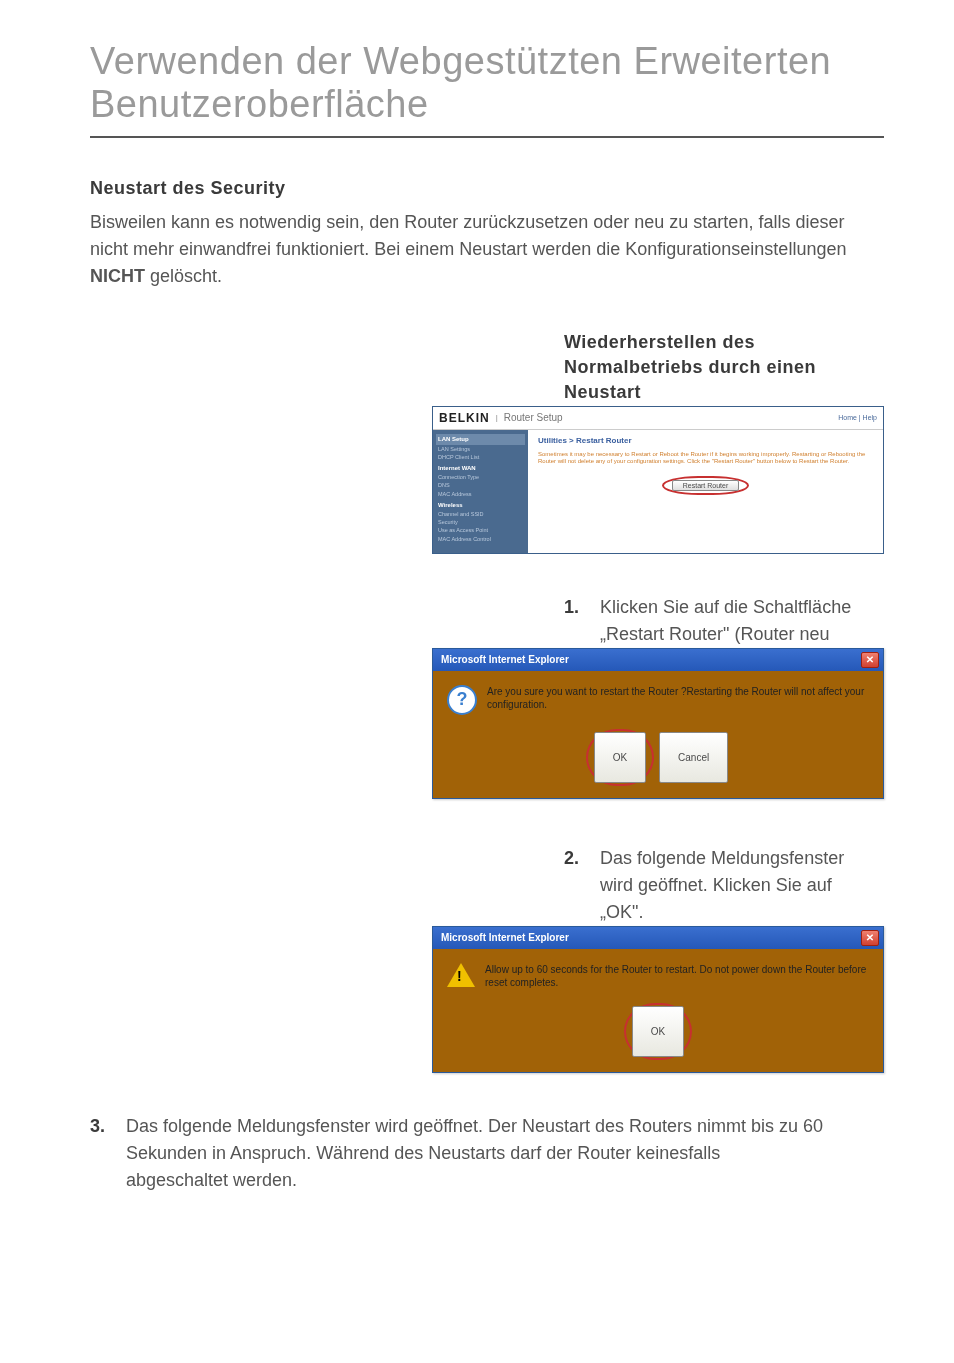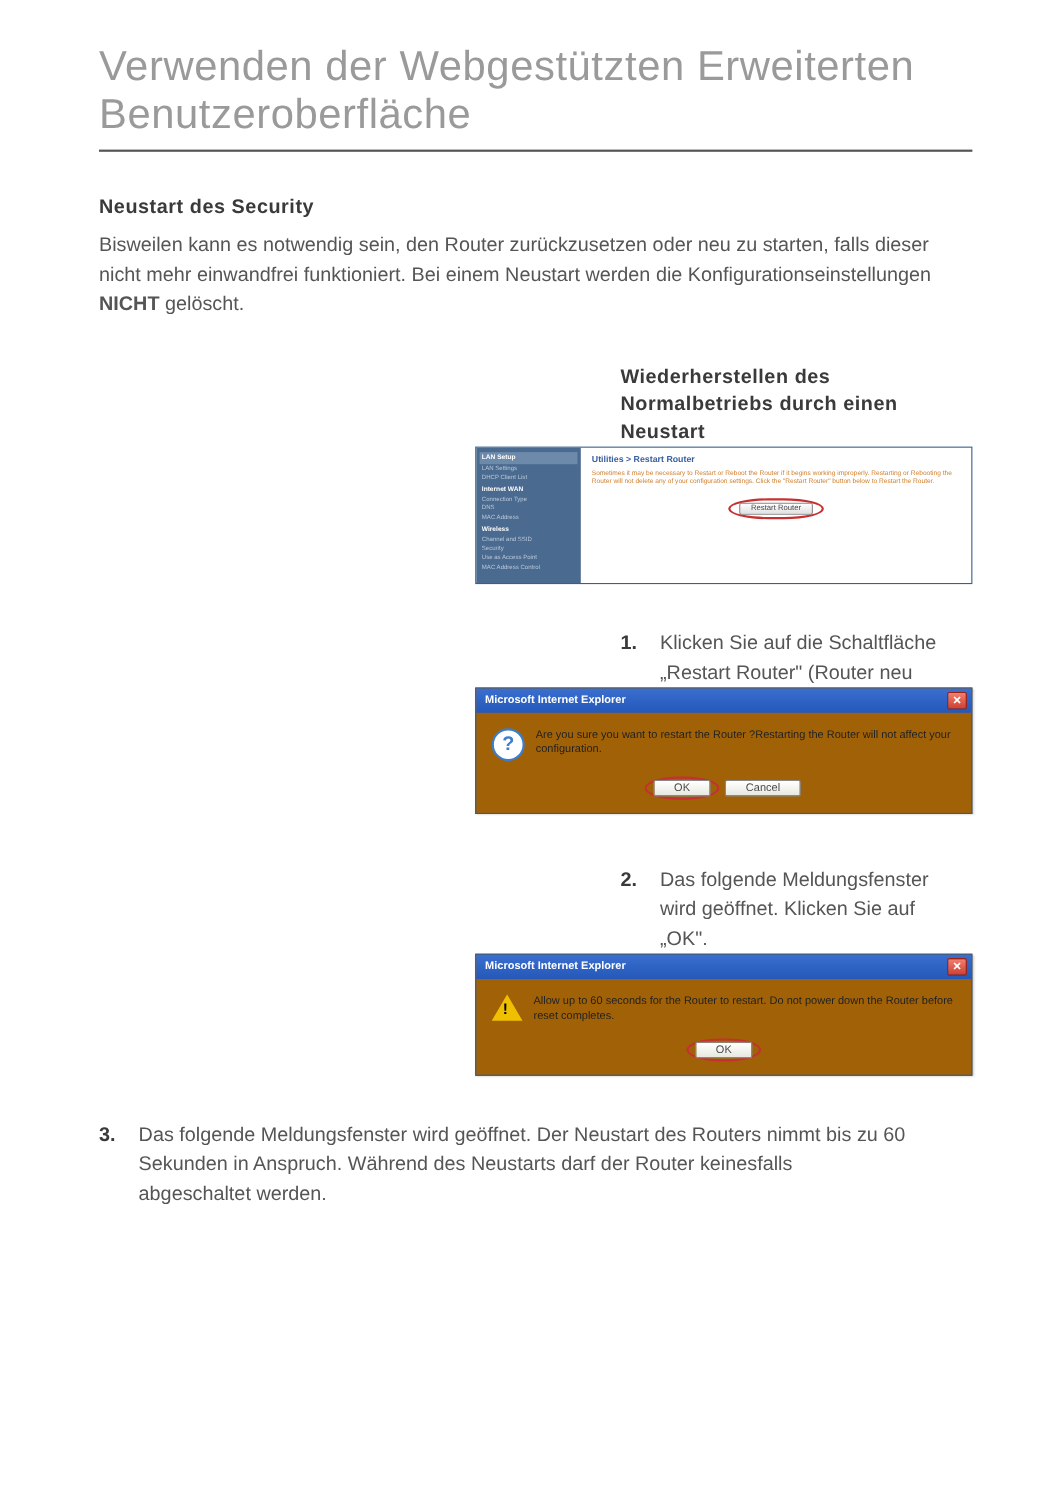--- a/index.html
+++ b/index.html
@@ -247,21 +247,21 @@
     flex: 1;
   }
   .ie-btns {
     text-align: center;
     padding-bottom: 12px;
   }
   .ie-btn {
     display: inline-block;
     border: 1px solid #888;
     background: linear-gradient(#fff,#e8e8e0);
-    padding: 1px 18px;
+    padding: 19px 18px;
     font-size: 10px;
     border-radius: 2px;
     margin: 0 2px;
   }
   .red-ring-sm {
     display: inline-block;
     border: 2px solid #c73030;
     border-radius: 50%/55%;
     padding: 1px 4px;
   }
@@ -290,20 +290,26 @@
   <p class="body">
     <span>Bisweilen kann es notwendig sein, den Router zurückzusetzen oder neu zu starten, falls dieser nicht mehr einwandfrei funktioniert. Bei einem Neustart werden die Konfigurationseinstellungen </span><span class="nicht">NICHT</span><span> gelöscht.</span>
   </p>
 
   <div class="row">
     <div class="leftcol">
       <h3 class="restore">Wiederherstellen des Normalbetriebs durch einen Neustart</h3>
     </div>
     <div class="rightcol">
       <div class="belkin-box">
+        <div class="belkin-header">
+          <span class="belkin-logo">BELKIN</span>
+          <span class="belkin-divider">|</span>
+          <span class="belkin-title">Router Setup</span>
+          <span class="belkin-home">Home | Help</span>
+        </div>
         <div class="belkin-body">
           <div class="belkin-side">
             <div class="cat active">LAN Setup</div>
             <div class="item">LAN Settings</div>
             <div class="item">DHCP Client List</div>
             <div class="cat">Internet WAN</div>
             <div class="item">Connection Type</div>
             <div class="item">DNS</div>
             <div class="item">MAC Address</div>
             <div class="cat">Wireless</div>

